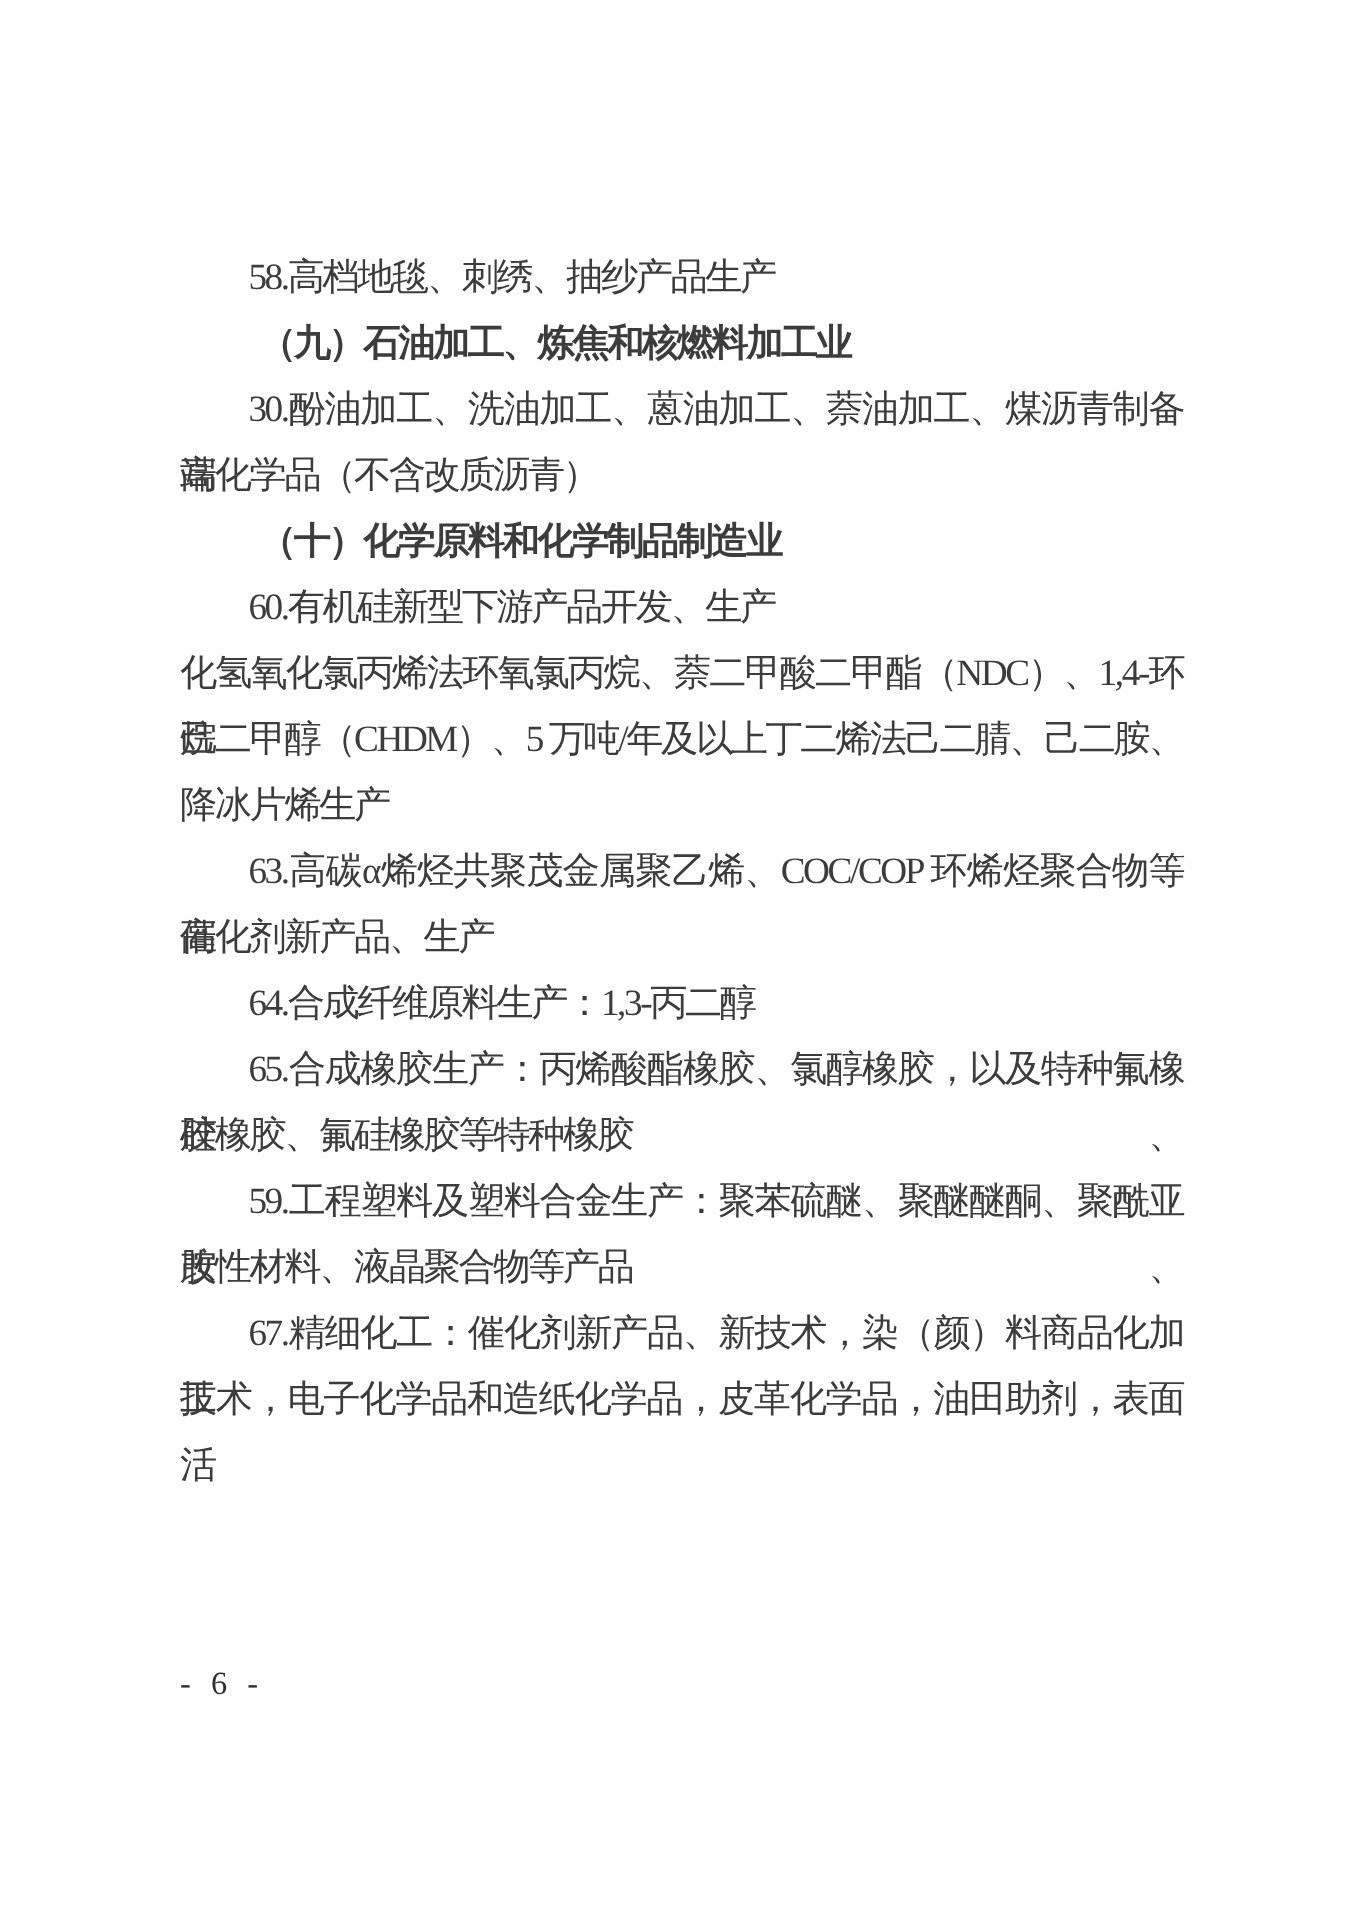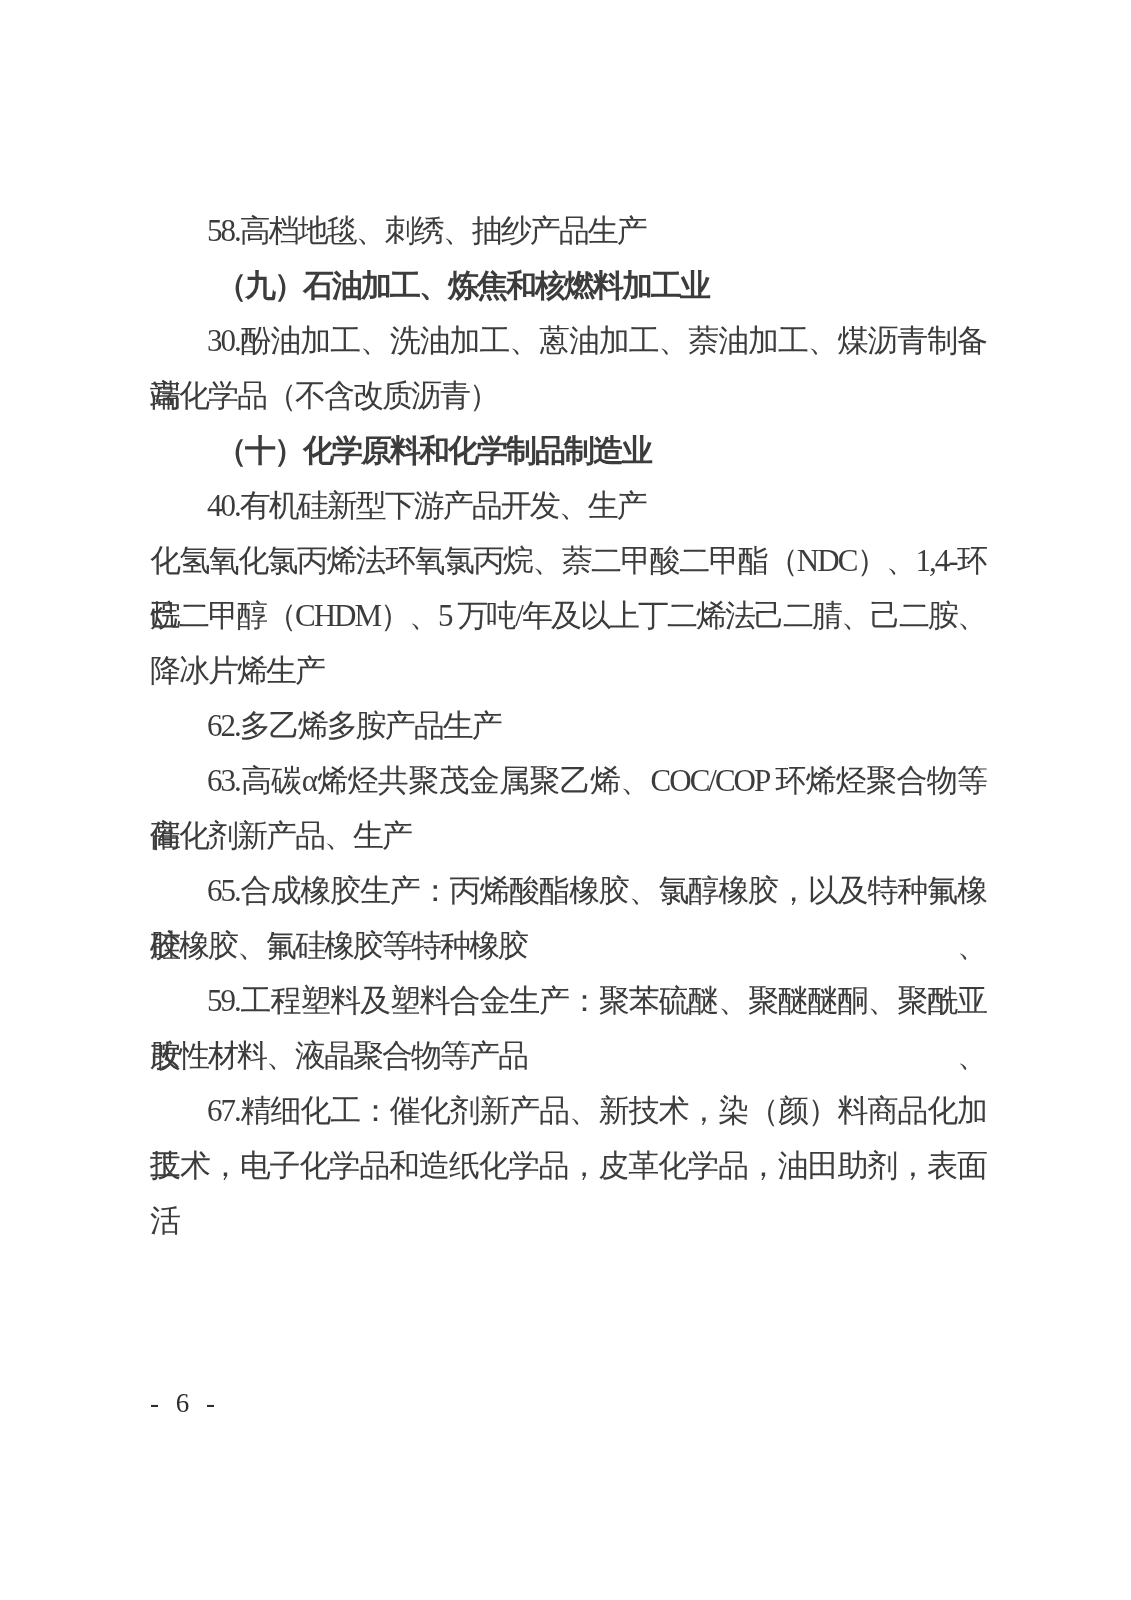--- a/index.html
+++ b/index.html
@@ -53,27 +53,27 @@
 </head>
 <body>
 
 <div class="page">
   <div class="content">
     <div class="line ind-num">58.高档地毯、刺绣、抽纱产品生产</div>
     <div class="line ind-head">（九）石油加工、炼焦和核燃料加工业</div>
     <div class="line ind-num just">30.酚油加工、洗油加工、蒽油加工、萘油加工、煤沥青制备高</div>
     <div class="line">端化学品（不含改质沥青）</div>
     <div class="line ind-head">（十）化学原料和化学制品制造业</div>
-    <div class="line ind-num">40.有机硅新型下游产品开发、生产</div>
+    <div class="line ind-num">60.有机硅新型下游产品开发、生产</div>
     <div class="line just">化氢氧化氯丙烯法环氧氯丙烷、萘二甲酸二甲酯（NDC）、1,4-环己</div>
     <div class="line just">烷二甲醇（CHDM）、5 万吨/年及以上丁二烯法己二腈、己二胺、</div>
     <div class="line">降冰片烯生产</div>
-    <div class="line ind-num">62.多乙烯多胺产品生产</div>
     <div class="line ind-num just">63.高碳α烯烃共聚茂金属聚乙烯、COC/COP 环烯烃聚合物等高</div>
     <div class="line">催化剂新产品、生产</div>
+    <div class="line ind-num">64.合成纤维原料生产：1,3-丙二醇</div>
     <div class="line ind-num just">65.合成橡胶生产：丙烯酸酯橡胶、氯醇橡胶，以及特种氟橡胶、</div>
     <div class="line">硅橡胶、氟硅橡胶等特种橡胶</div>
     <div class="line ind-num just">59.工程塑料及塑料合金生产：聚苯硫醚、聚醚醚酮、聚酰亚胺、</div>
     <div class="line">改性材料、液晶聚合物等产品</div>
     <div class="line ind-num just">67.精细化工：催化剂新产品、新技术，染（颜）料商品化加工</div>
     <div class="line just">技术，电子化学品和造纸化学品，皮革化学品，油田助剂，表面活</div>
   </div>
 
   <div class="footer">- 6 -</div>
 </div>

